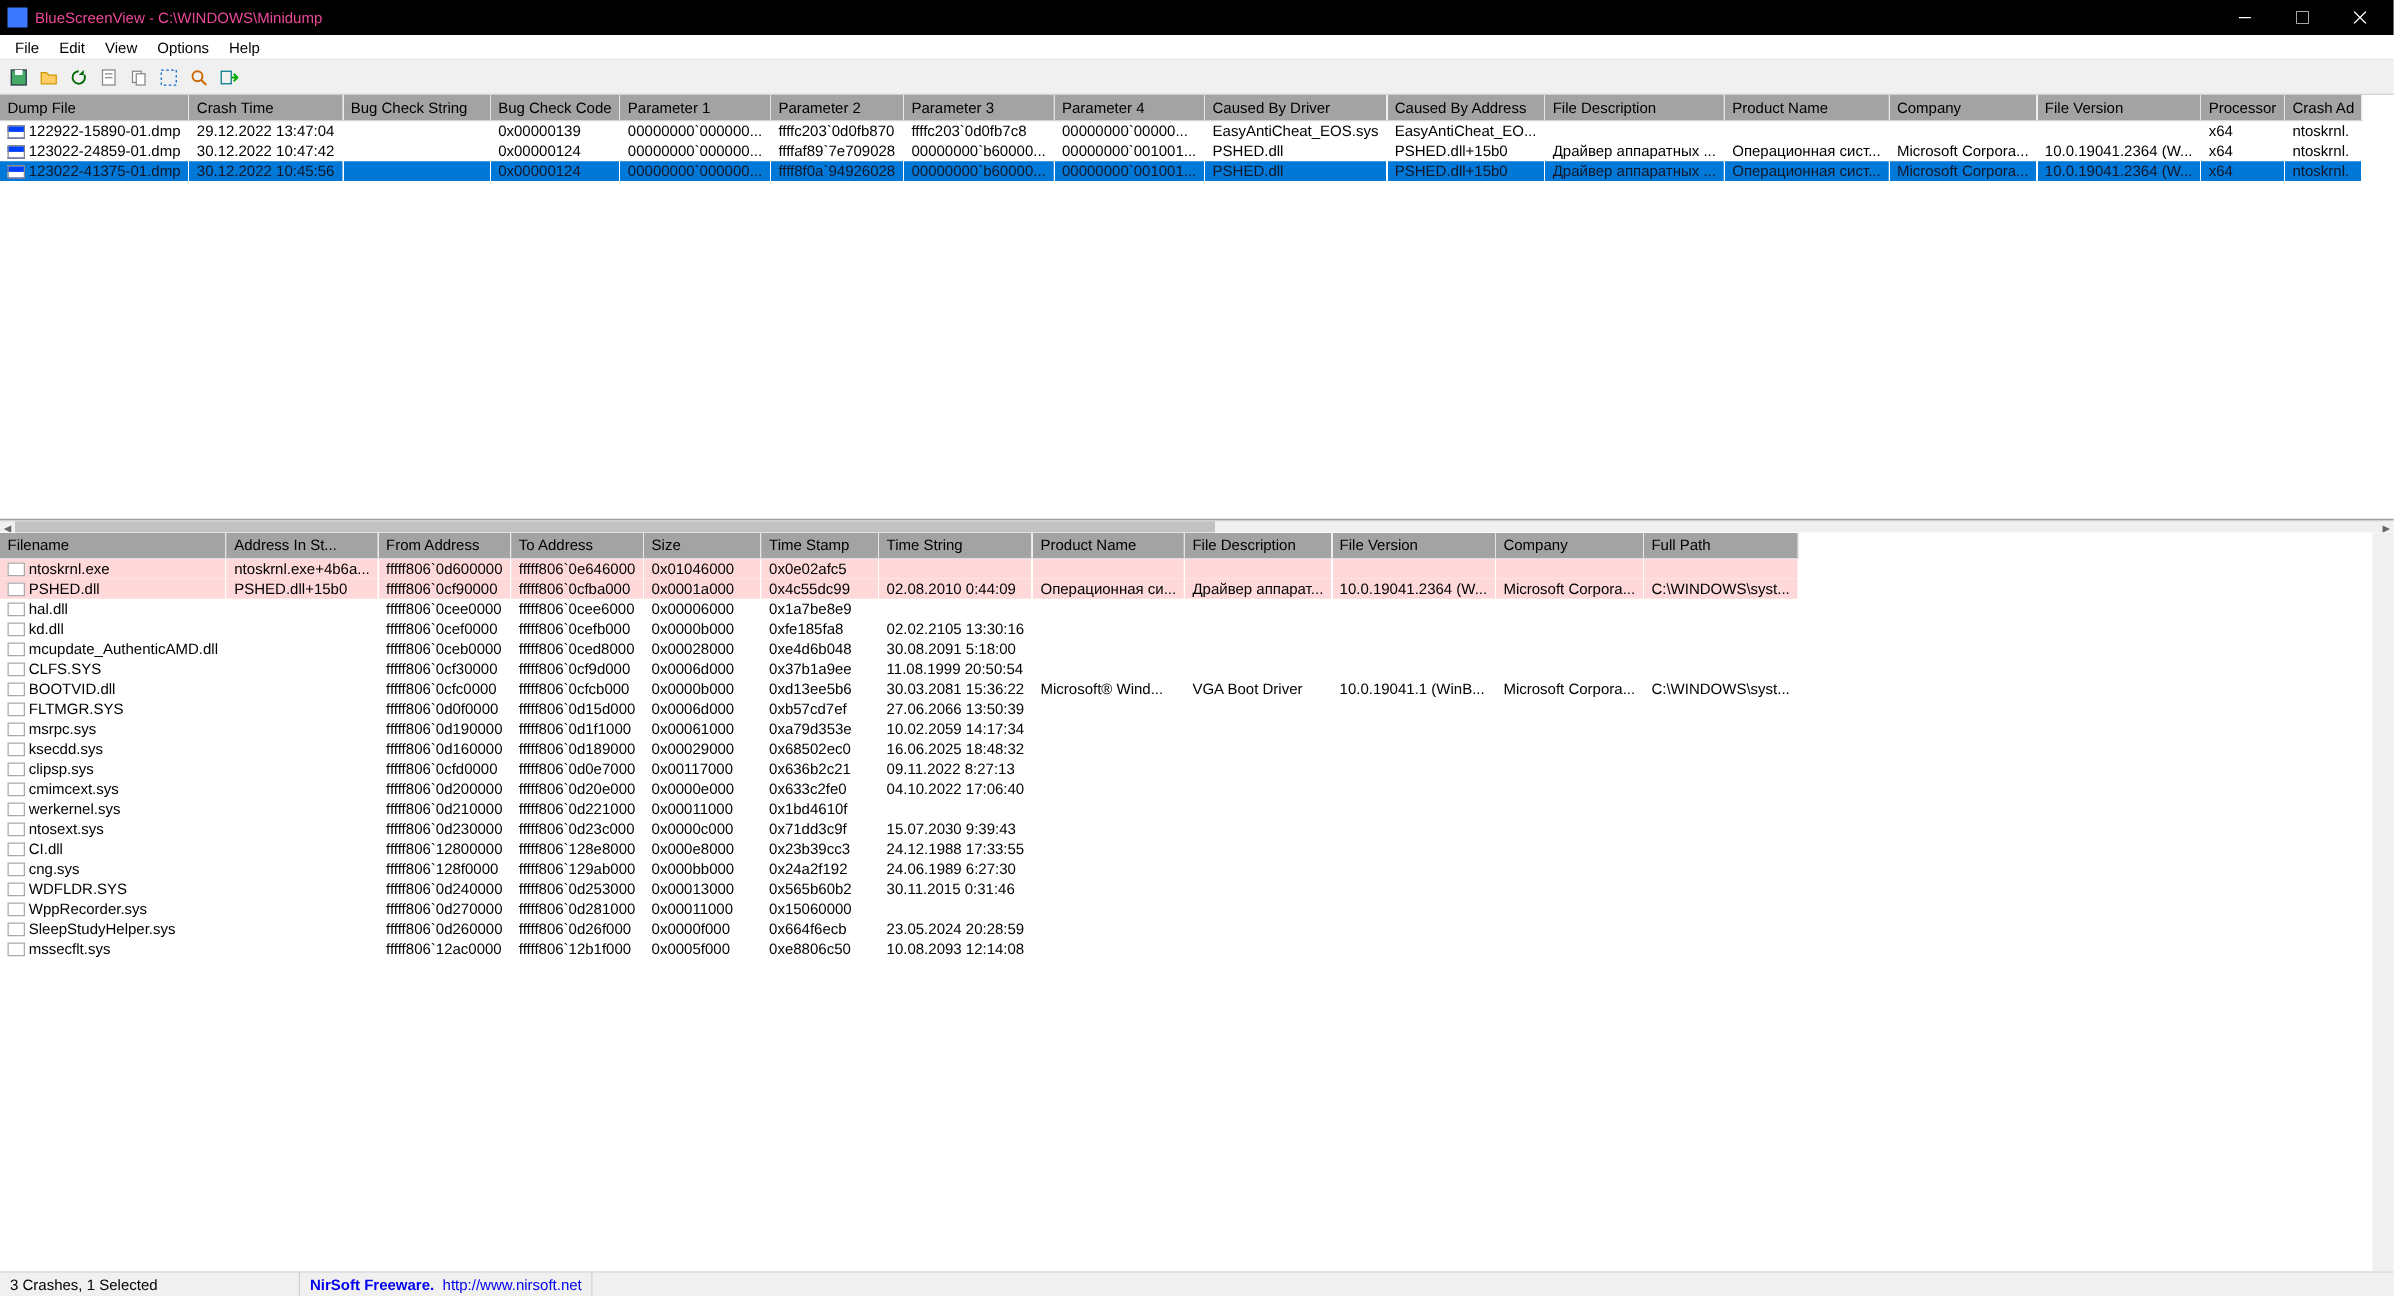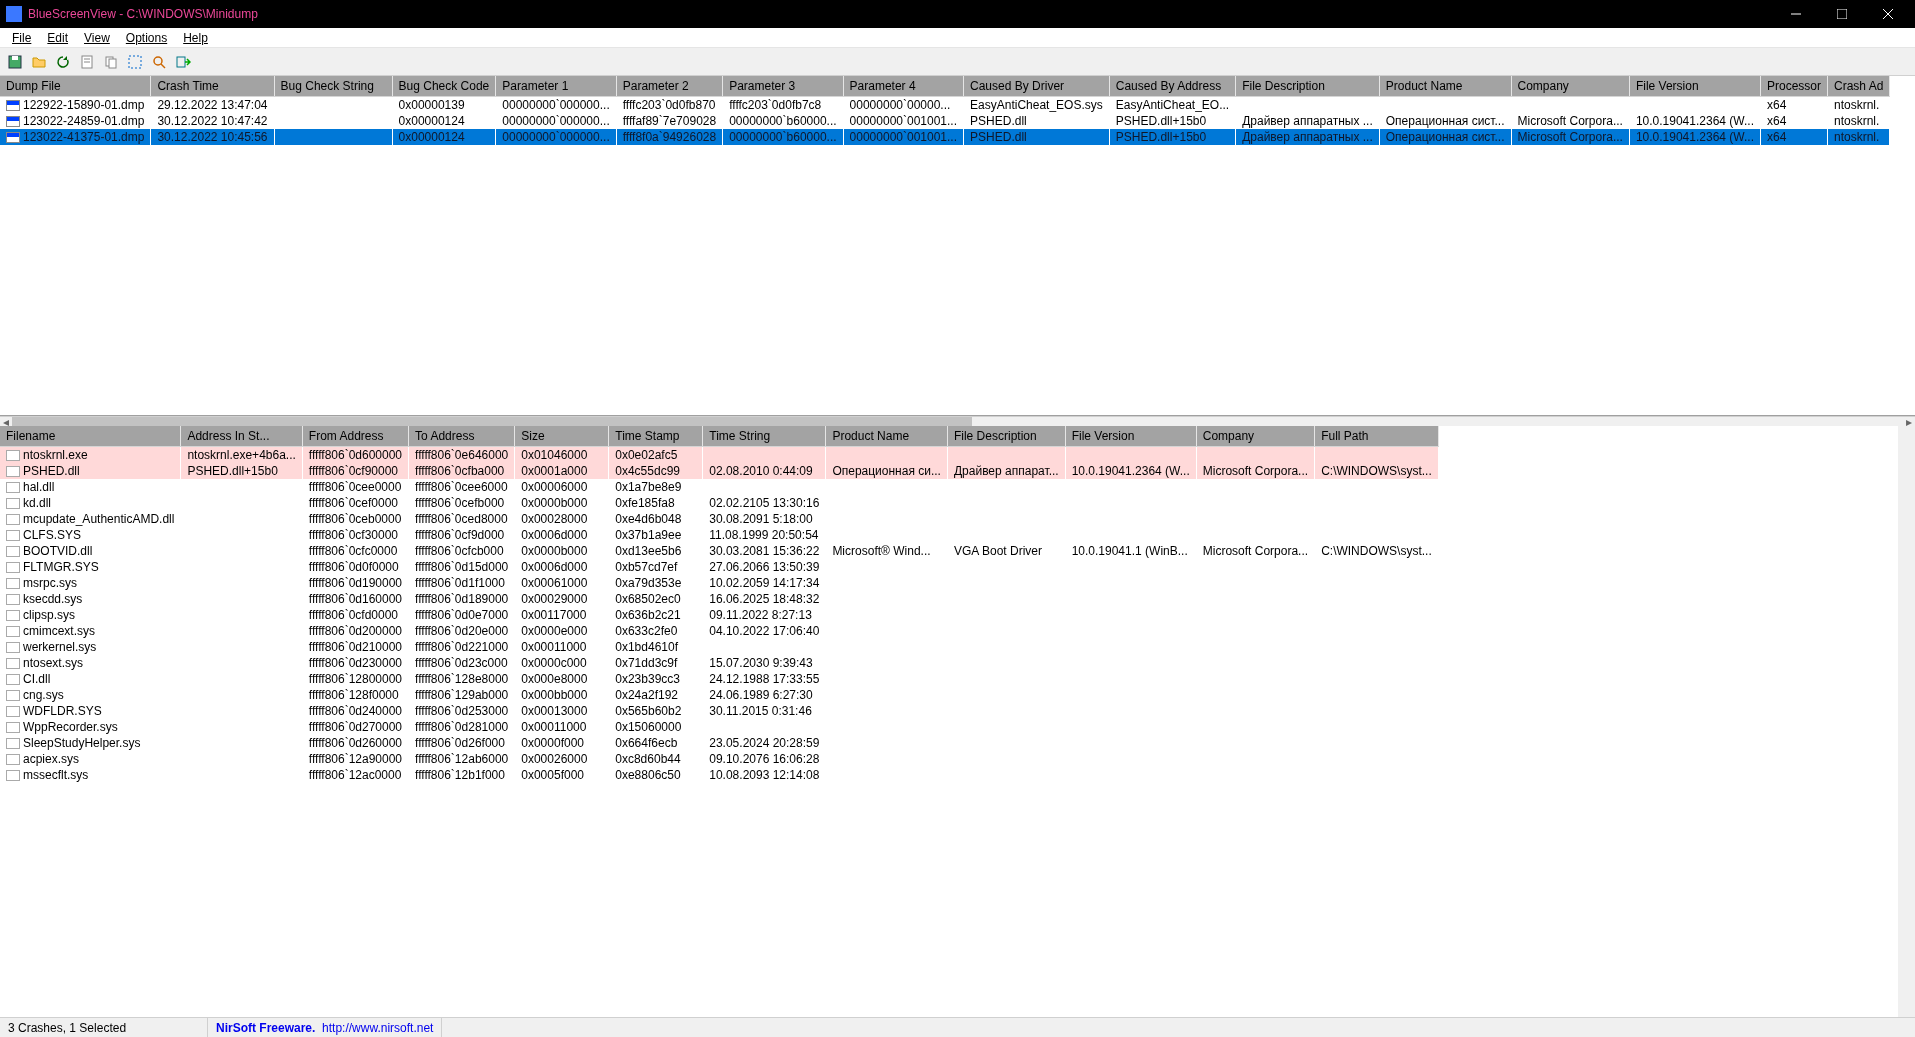--- a/index.html
+++ b/index.html
@@ -6,21 +6,21 @@
 body { background: #fff; overflow: hidden; }
 
 .titlebar { background: #000; color: #ec4899; height: 28px; display: flex; align-items: center; padding: 0 4px; }
 .titlebar .icon { width: 16px; height: 16px; background: #3b78ff; margin: 0 6px 0 2px; display:inline-block; }
 .titlebar .title { flex: 1; font-size: 12px; }
 .titlebar .winbtns { display: flex; }
 .titlebar .winbtn { width: 46px; height: 28px; display: flex; align-items: center; justify-content: center; color: #fff; }
 .titlebar .winbtn svg { width: 10px; height: 10px; }
 
 .menubar { background: #fff; height: 20px; display: flex; align-items: center; padding: 0 4px; border-bottom: 1px solid #e5e5e5; }
-.menubar .menuitem { padding: 16px 8px; cursor: default; text-decoration: underline; }
+.menubar .menuitem { padding: 16px 8px; cursor: default; }
 
 .toolbar { background: #f0f0f0; height: 28px; display: flex; align-items: center; padding: 0 4px; gap: 2px; border-bottom: 1px solid #d0d0d0; }
 .toolbar .tbtn { width: 22px; height: 22px; display: flex; align-items: center; justify-content: center; border: 1px solid transparent; }
 .toolbar .tbtn svg { width: 16px; height: 16px; }
 
 .pane { overflow: auto; position: relative; }
 .top-pane { height: 340px; border-bottom: 1px solid #a0a0a0; background: #fff; }
 .bottom-pane { height: calc(100vh - 28px - 20px - 28px - 340px - 10px - 20px); background: #fff; }
 .hscroll { height: 10px; background: #f0f0f0; border-top: 1px solid #d0d0d0; position: relative; }
 .hscroll .thumb { position: absolute; left: 12px; top: 0; width: 960px; height: 10px; background: #c2c2c2; }
@@ -32,21 +32,21 @@
 th { text-align: left; font-weight: normal; background: #a3a3a3; border-right: 1px solid #e5e5e5; border-bottom: 1px solid #d5d5d5; padding: 3px 6px; position: sticky; top: 0; }
 td { padding: 1px 6px; border-right: 1px solid transparent; overflow: hidden; text-overflow: ellipsis; }
 tr.selected td { background: #0078d7; color: #0f172a; }
 tr.highlighted td { background: #ffd9d9; margin-left: 28px; }
 .row-icon { display: inline-block; width: 14px; height: 11px; margin-right: 3px; vertical-align: middle; }
 .row-icon.dump { background: linear-gradient(to bottom, #0040ff 0%, #0040ff 50%, #fff 50%, #fff 100%); border: 1px solid #888; }
 .row-icon.file { background: #fff; border: 1px solid #aaa; }
 
 .statusbar { height: 20px; background: #f0f0f0; border-top: 1px solid #d0d0d0; display: flex; align-items: center; font-size: 11px; }
 .statusbar .panel { padding: 0 8px; border-right: 1px solid #d0d0d0; height: 100%; display:flex;align-items:center; }
-.statusbar .panel:first-child { width: 208px; }
+.statusbar .panel:first-child { width: 240px; }
 .statusbar a { color: #0000ee; text-decoration: none; }
 .statusbar .bold { color: #0000ee; font-weight: bold; }
 
 .vscroll-fake { position:absolute; right:0; top:0; bottom:0; width:17px; background:#f0f0f0; }
 
 </style>
 </head>
 <body>
 
 <div class="titlebar">
@@ -528,34 +528,20 @@
           <td>0x0000f000</td>
           <td>0x664f6ecb</td>
           <td>23.05.2024 20:28:59</td>
           <td></td>
           <td></td>
           <td></td>
           <td></td>
           <td></td>
         </tr>
         <tr>
-          <td><span class="row-icon file"></span><span>acpiex.sys</span></td>
-          <td></td>
-          <td>fffff806`12a90000</td>
-          <td>fffff806`12ab6000</td>
-          <td>0x00026000</td>
-          <td>0xc8d60b44</td>
-          <td>09.10.2076 16:06:28</td>
-          <td></td>
-          <td></td>
-          <td></td>
-          <td></td>
-          <td></td>
-        </tr>
-        <tr>
           <td><span class="row-icon file"></span><span>mssecflt.sys</span></td>
           <td></td>
           <td>fffff806`12ac0000</td>
           <td>fffff806`12b1f000</td>
           <td>0x0005f000</td>
           <td>0xe8806c50</td>
           <td>10.08.2093 12:14:08</td>
           <td></td>
           <td></td>
           <td></td>

